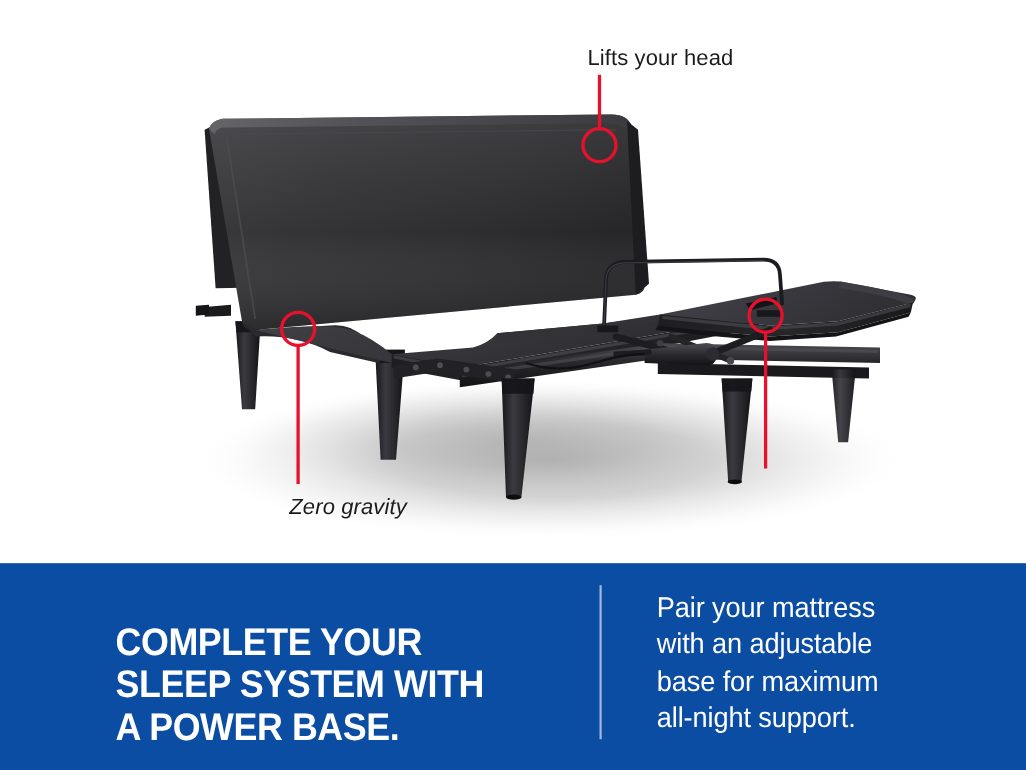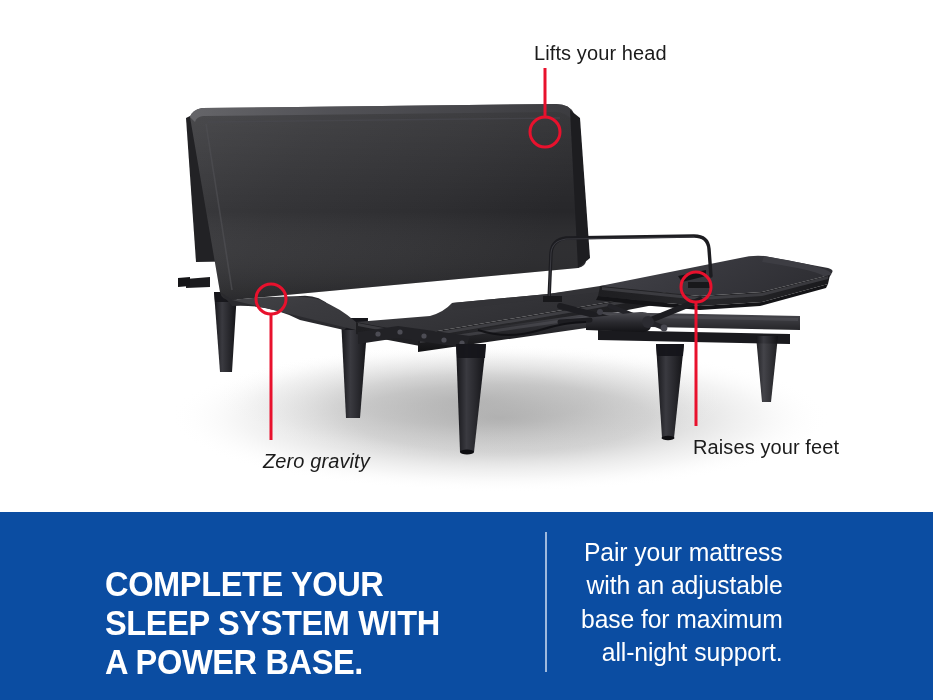--- a/index.html
+++ b/index.html
@@ -74,23 +74,22 @@
     transform-origin:left top;
     white-space:pre-line;
   }
   #divider {
     position:absolute;
     left:545px; top:532px;
     width:2px; height:140px;
     background:#9fb9dd;
   }
   #sub-col {
-    padding-left:36px;
+    padding-left:52px;
     padding-top:24px;
-    text-align:right;
   }
   #subtext {
     color:#ffffff;
     font-family:"Liberation Sans", sans-serif;
     font-weight:400;
     font-size:26px;
     line-height:1.28;
     letter-spacing:-0.1px;
     transform:scaleX(0.95);
     transform-origin:left top;
@@ -314,21 +313,20 @@
       <g>
         <circle cx="696" cy="287" r="15" fill="none" stroke="#e8112d" stroke-width="3"></circle>
         <line x1="696" y1="302" x2="696" y2="426" stroke="#e8112d" stroke-width="3"></line>
       </g>
     </svg>
 
     <div class="callout-label" id="label-head">Lifts your head</div>
 
     <div class="callout-label" id="label-zero">Zero gravity</div>
 
-    <div class="callout-label" id="label-feet">Raises your feet</div>
   </div>
 
   <div id="banner">
     <div id="banner-inner">
       <div id="headline-col">
         <div id="headline">COMPLETE YOUR
 SLEEP SYSTEM WITH
 A POWER BASE.</div>
       </div>
       <div id="sub-col">

